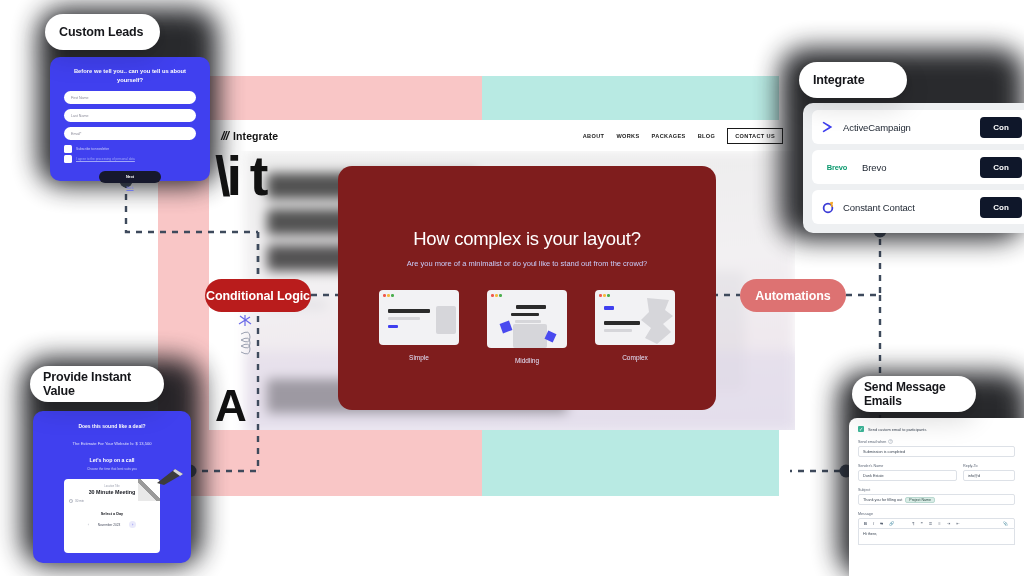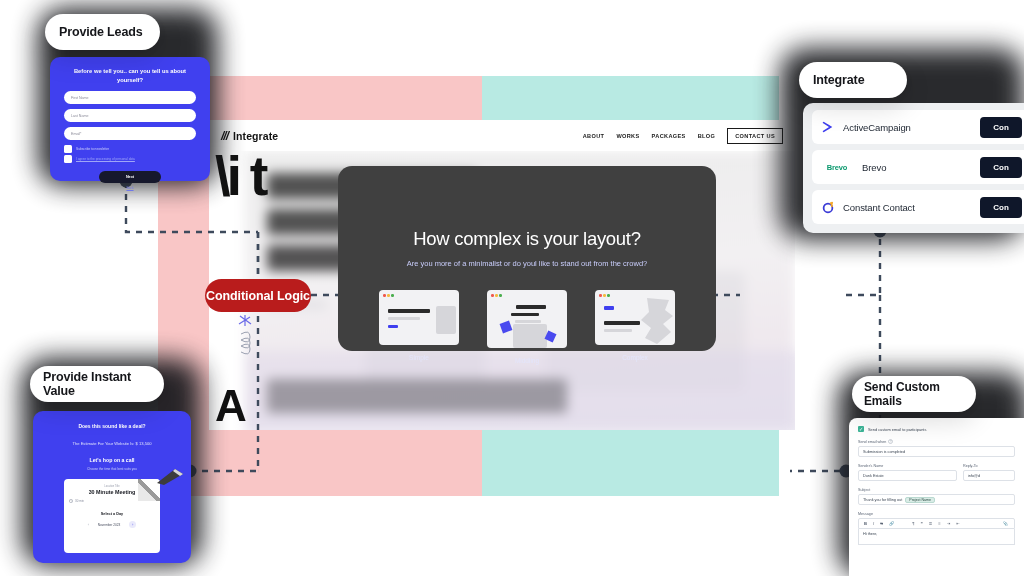--- a/index.html
+++ b/index.html
@@ -158,22 +158,22 @@
   .pm-chip { background:#d9ece6; border:1px solid #b9d9d0; border-radius:2px; padding:0 3px; font-size:3.6px; color:#2b4a42; margin-left:3px;}
   .pm-tool {
     height:11px; border:1px solid #dde1e7; border-top-left-radius:2px; border-top-right-radius:2px;
     display:flex; align-items:center; gap:6px; padding:0 5px; font-size:4.2px; color:#5b6575;
   }
   .pm-tool .sep { width:6px; }
   .pm-body { border:1px solid #dde1e7; border-top:none; height:16px; display:flex; align-items:flex-start; padding:3px 0 0 4px; font-size:3.8px; color:#3c4654;}
 
   
   .qcard {
-    position:absolute; left:338px; top:166px; width:378px; height:185px;
-    background:#404040; border-radius:14px;
+    position:absolute; left:338px; top:166px; width:378px; height:244px;
+    background:#7f1d1d; border-radius:14px;
     display:flex; flex-direction:column; align-items:center;
     padding-top:62px;
   }
   .qcard h2 { color:#fff; font-size:18.5px; font-weight:normal; letter-spacing:-.3px; }
   .qcard p  { color:#c9cdfb; font-size:7.5px; margin-top:9px; }
   .qopts { display:flex; gap:28px; margin-top:22px; }
   .qopt { width:80px; display:flex; flex-direction:column; align-items:center; }
   .qopt .thumb {
     width:80px; height:55px; background:#f2f2f4; border-radius:4px; position:relative; overflow:hidden;
   }
@@ -286,21 +286,21 @@
       <span>Subscribe to newsletter</span>
     </div>
     <div class="lf-check link">
       <div class="lf-box"></div>
       <span>I agree to the processing of personal data</span>
     </div>
     <div class="lf-next">Next</div>
     <div class="lf-back">Back</div>
   </div>
   <div class="tag tag-gather">
-    <span>Provide Leads</span>
+    <span>Custom Leads</span>
   </div>
 
   <div class="card-est">
     <div class="t1">Does this sound like a deal?</div>
     <div class="t2">The Estimate For Your Website Is: $ 13,500</div>
     <div class="t3">Let's hop on a call</div>
     <div class="t4">Choose the time that best suits you</div>
     <div class="cal">
       <div class="corner"></div>
       <div class="who">Location Title</div>
@@ -407,25 +407,28 @@
       <span>≡</span>
       <span>⇥</span>
       <span>⇤</span>
       <span style="margin-left:auto;">📎</span>
     </div>
     <div class="pm-body">
       <span>Hi there,</span>
     </div>
   </div>
   <div class="tag tag-emails">
-    <span>Send Custom Emails</span>
+    <span>Send Message Emails</span>
   </div>
 
   <div class="chip chip-cond">
     <span>Conditional Logic</span>
+  </div>
+  <div class="chip chip-auto">
+    <span>Automations</span>
   </div>
 
   <div class="qcard">
     <h2>How complex is your layout?</h2>
     <p>Are you more of a minimalist or do youl like to stand out from the crowd?</p>
     <div class="qopts">
 
       <div class="qopt">
         <div class="thumb">
           <div class="dots">

